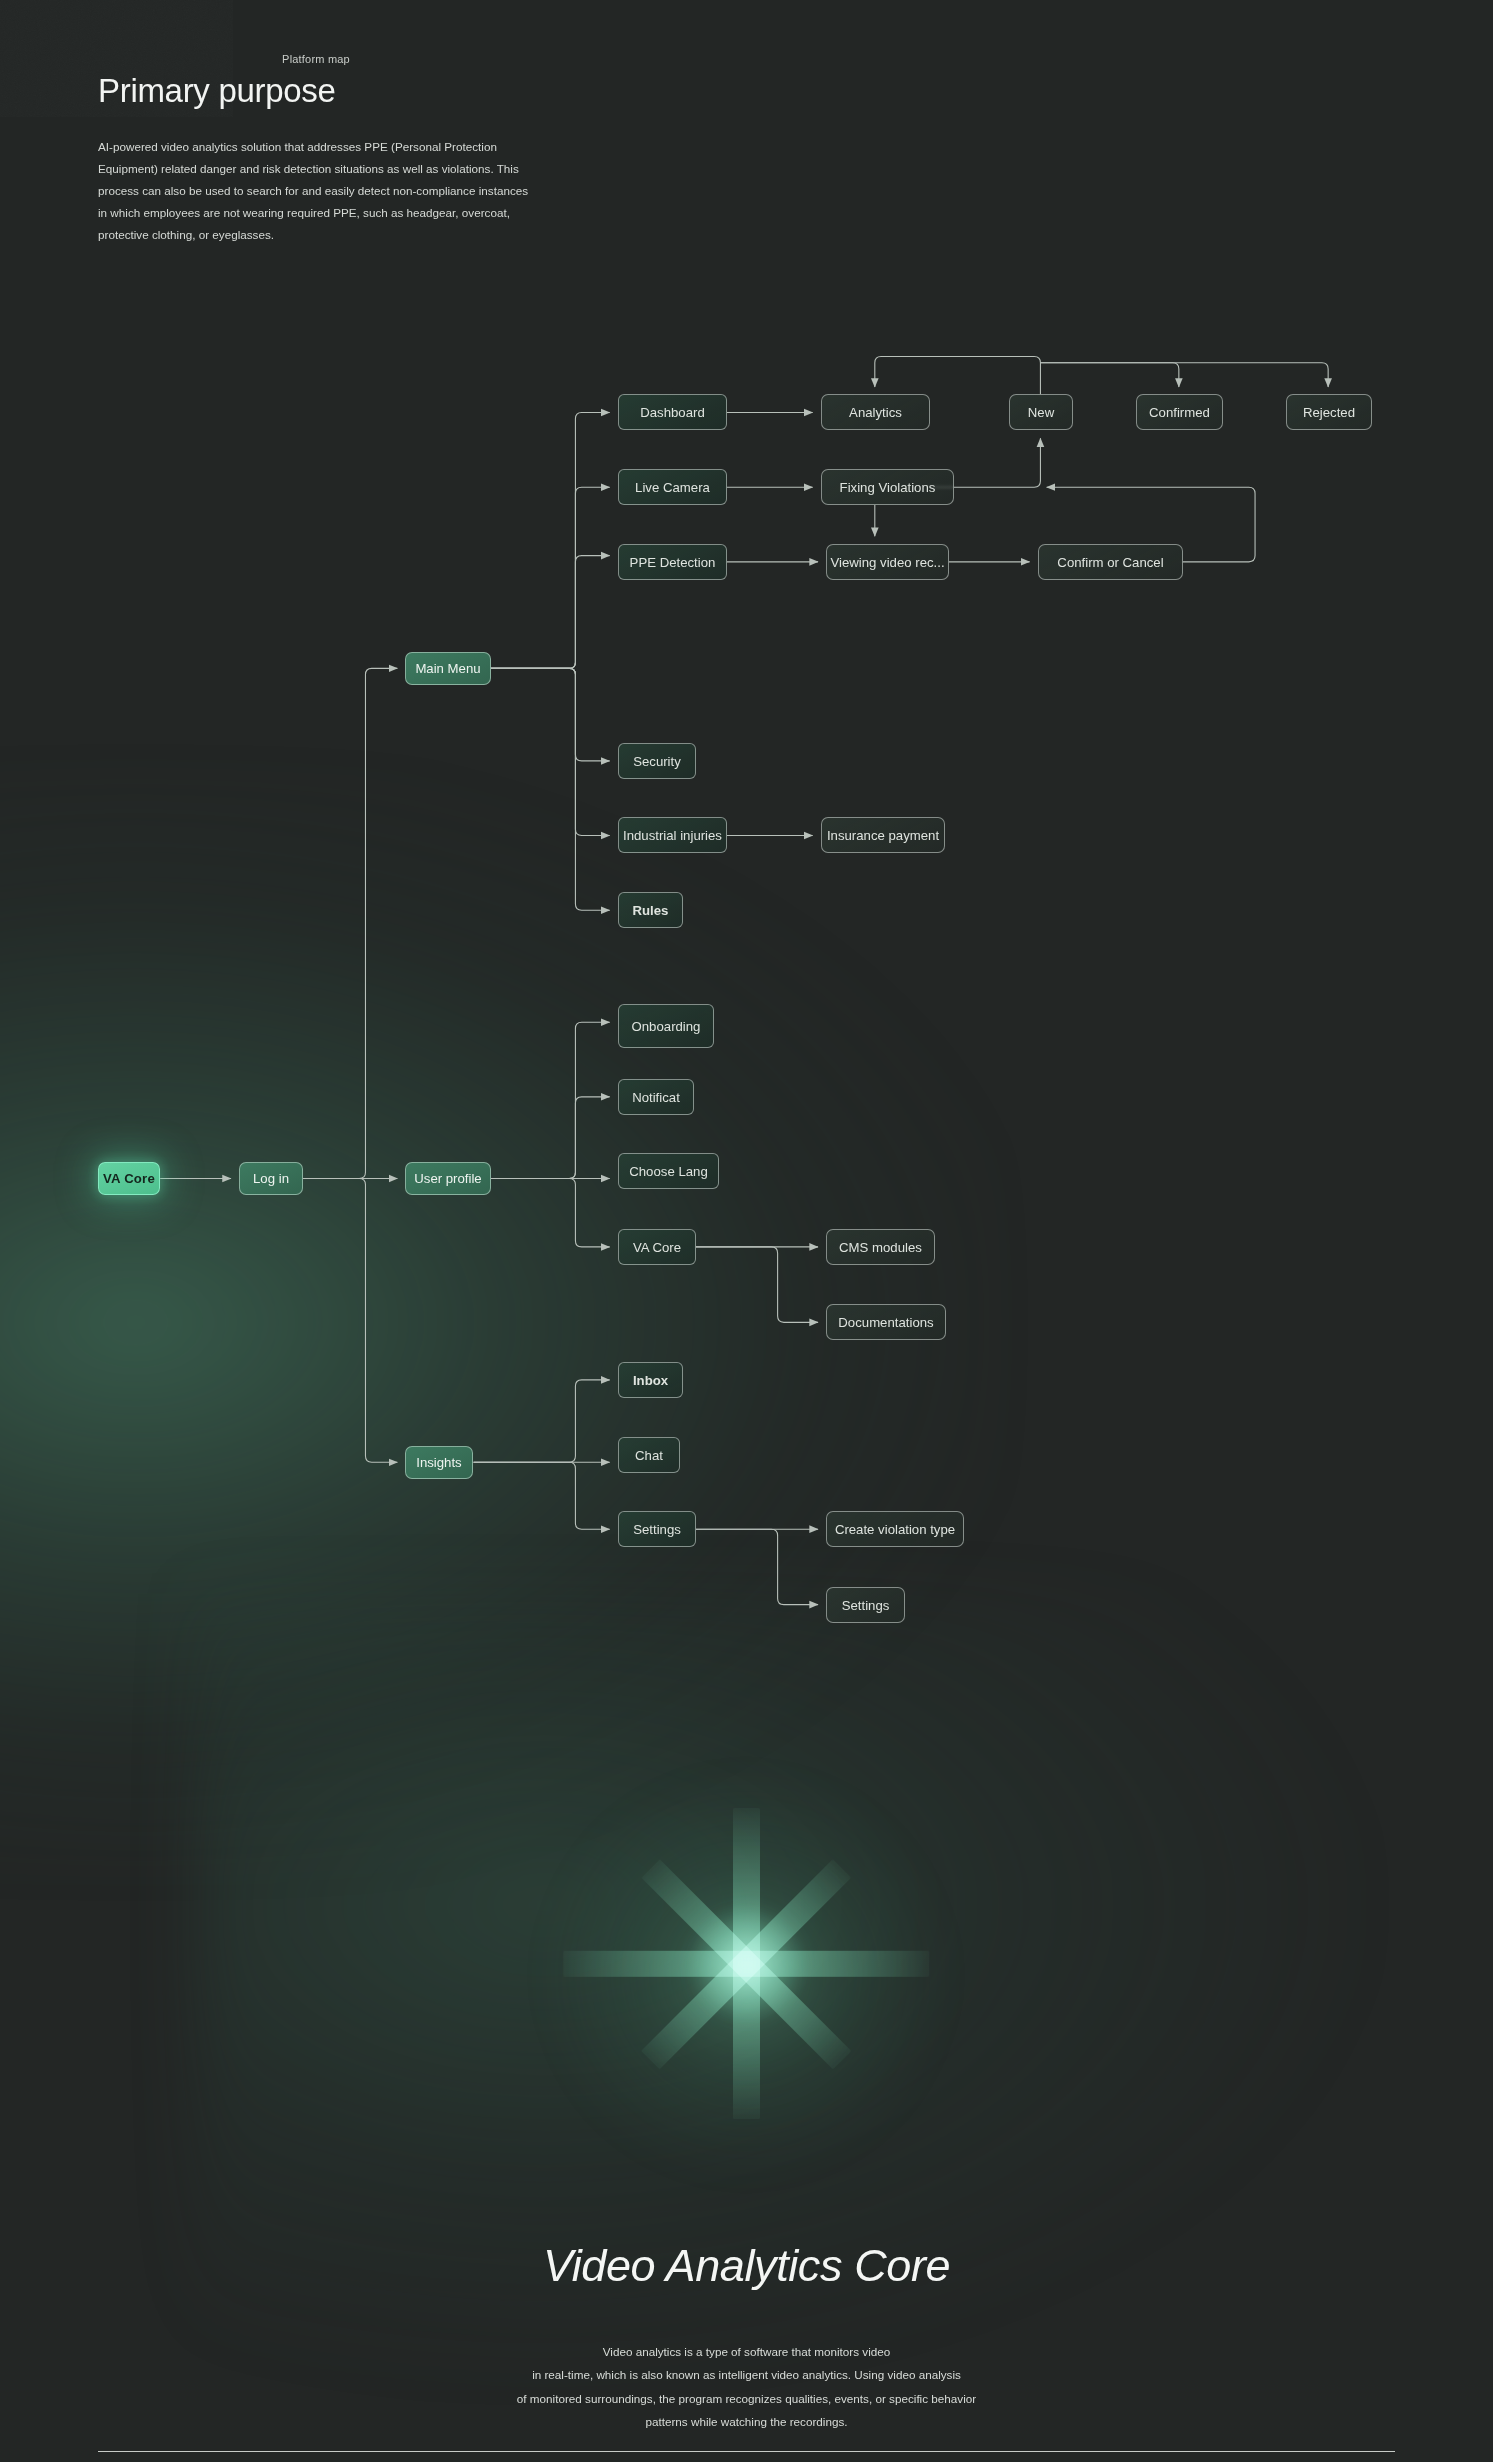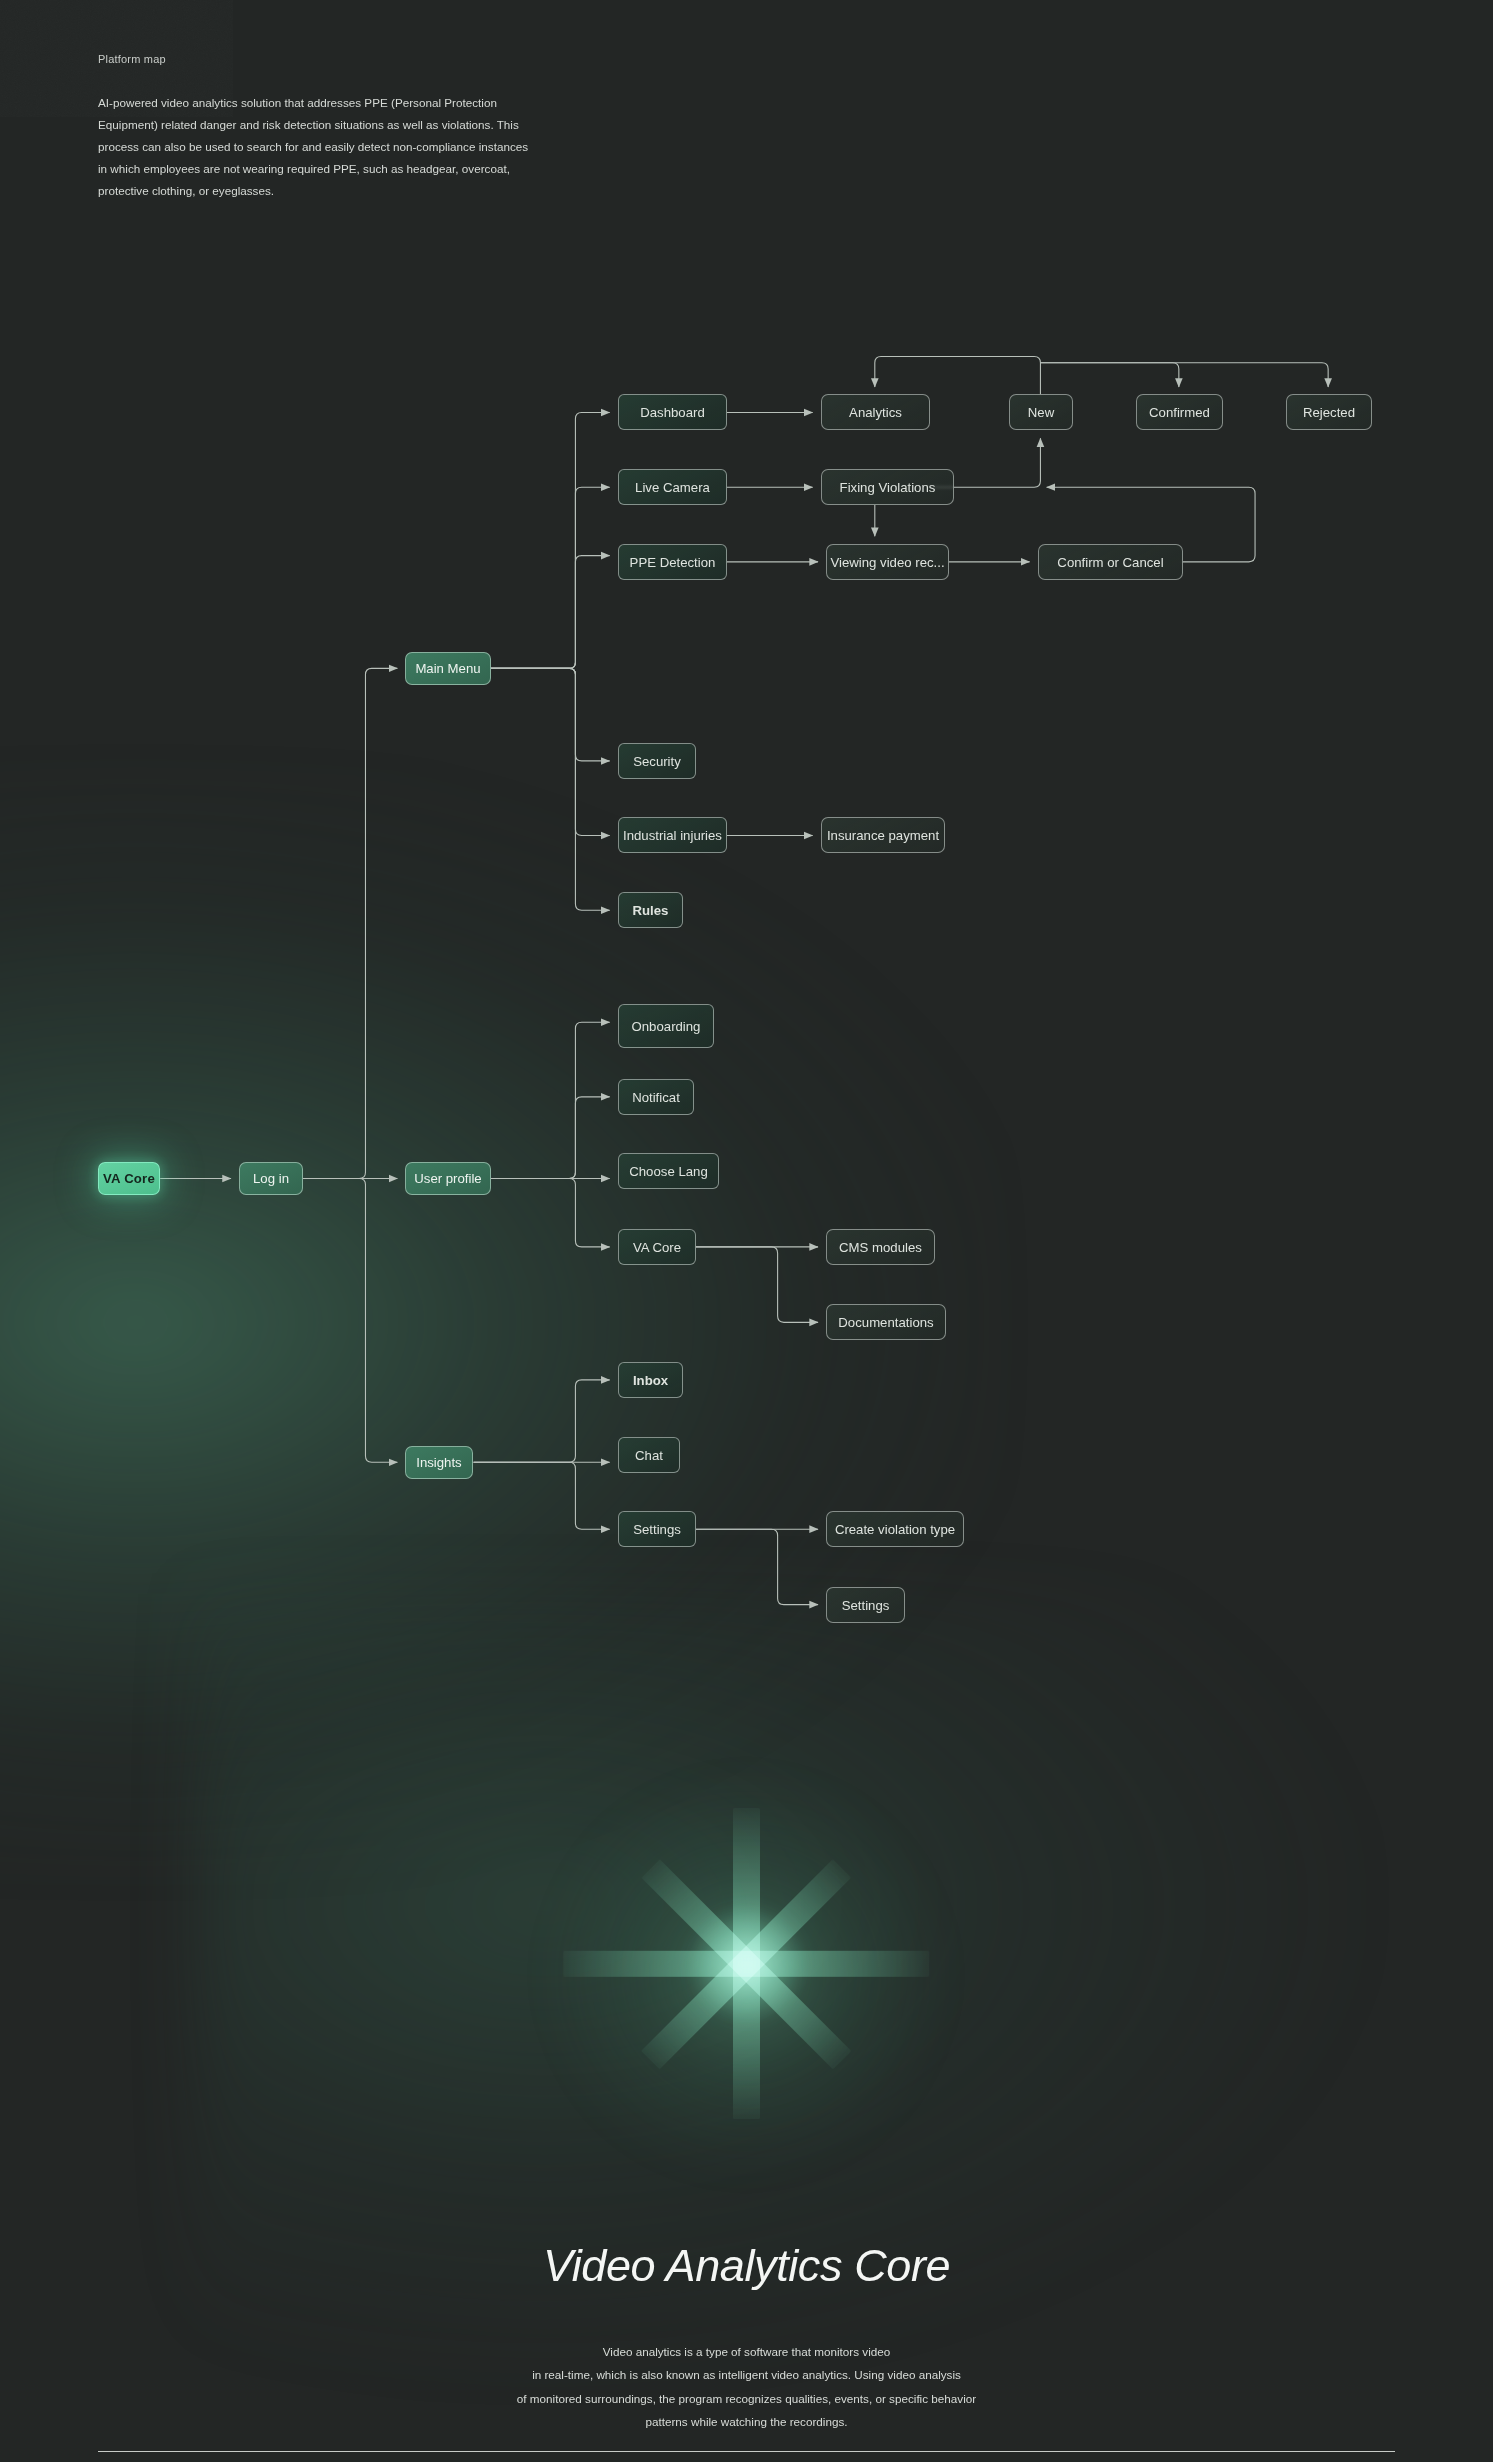--- a/index.html
+++ b/index.html
@@ -24,21 +24,21 @@
   #bg-glow-star{
     position:absolute;left:544px;top:1773px;width:404px;height:404px;
     background:radial-gradient(circle at 50% 50%, rgba(110,220,170,0.30) 0%, rgba(70,160,120,0.12) 35%, rgba(35,38,37,0) 70%);
     filter:blur(20px);pointer-events:none;
   }
   #bg-noise{
     position:absolute;inset:0;opacity:.35;pointer-events:none;mix-blend-mode:overlay;
   }
   
   #header{position:absolute;left:98px;top:53px;width:436px;}
-  .eyebrow{font-size:11px;letter-spacing:0.2px;color:#c9cdc9;margin:0 0 27px 0;}
+  .eyebrow{font-size:11px;letter-spacing:0.2px;color:#c9cdc9;margin:0 0 7px 0;text-align:center;}
   .h1{font-size:33px;font-weight:400;letter-spacing:-0.3px;margin:0 0 26.4px 0;color:#f2f4f2;}
   .lede{font-size:11.7px;line-height:1.88;color:#d6dad6;margin:0;max-width:436px;}
   
   #flow{position:absolute;left:0;top:0;width:1493px;height:1696px;}
   #edges{position:absolute;left:0;top:0;width:1493px;height:1696px;}
   .node{
     position:absolute;box-sizing:border-box;
     border:0.8px solid rgba(214,221,216,.55);
     border-radius:7px;
     display:flex;align-items:center;justify-content:center;
@@ -89,20 +89,21 @@
 <svg id="bg-noise" xmlns="http://www.w3.org/2000/svg" viewBox="0 0 300 150" width="233" height="117">
   <filter id="nz">
       <feTurbulence type="fractalNoise" baseFrequency="0.85" numOctaves="3" stitchTiles="stitch"></feTurbulence>
     <feColorMatrix type="saturate" values="0"></feColorMatrix>
     </filter>
   <rect width="100%" height="100%" filter="url(#nz)" opacity="0.55"></rect>
 </svg>
 
 <div id="header">
   <p class="eyebrow">Platform map</p>
+  <h1 class="h1">Primary purpose</h1>
   <p class="lede">AI-powered video analytics solution that addresses PPE (Personal Protection Equipment) related danger and risk detection situations as well as violations. This process can also be used to search for and easily detect non-compliance instances in which employees are not wearing required PPE, such as headgear, overcoat, protective clothing, or eyeglasses.</p>
 </div>
 
 <div id="flow">
   <svg id="edges" viewBox="0 0 1920 2180" xmlns="http://www.w3.org/2000/svg">
     <defs>
       <marker id="ah" markerWidth="9" markerHeight="9" refX="8" refY="4.5" orient="auto">
         <path d="M0,1 L8.5,4.5 L0,8 z" fill="#b8c0ba"></path>
       </marker>
     </defs>

